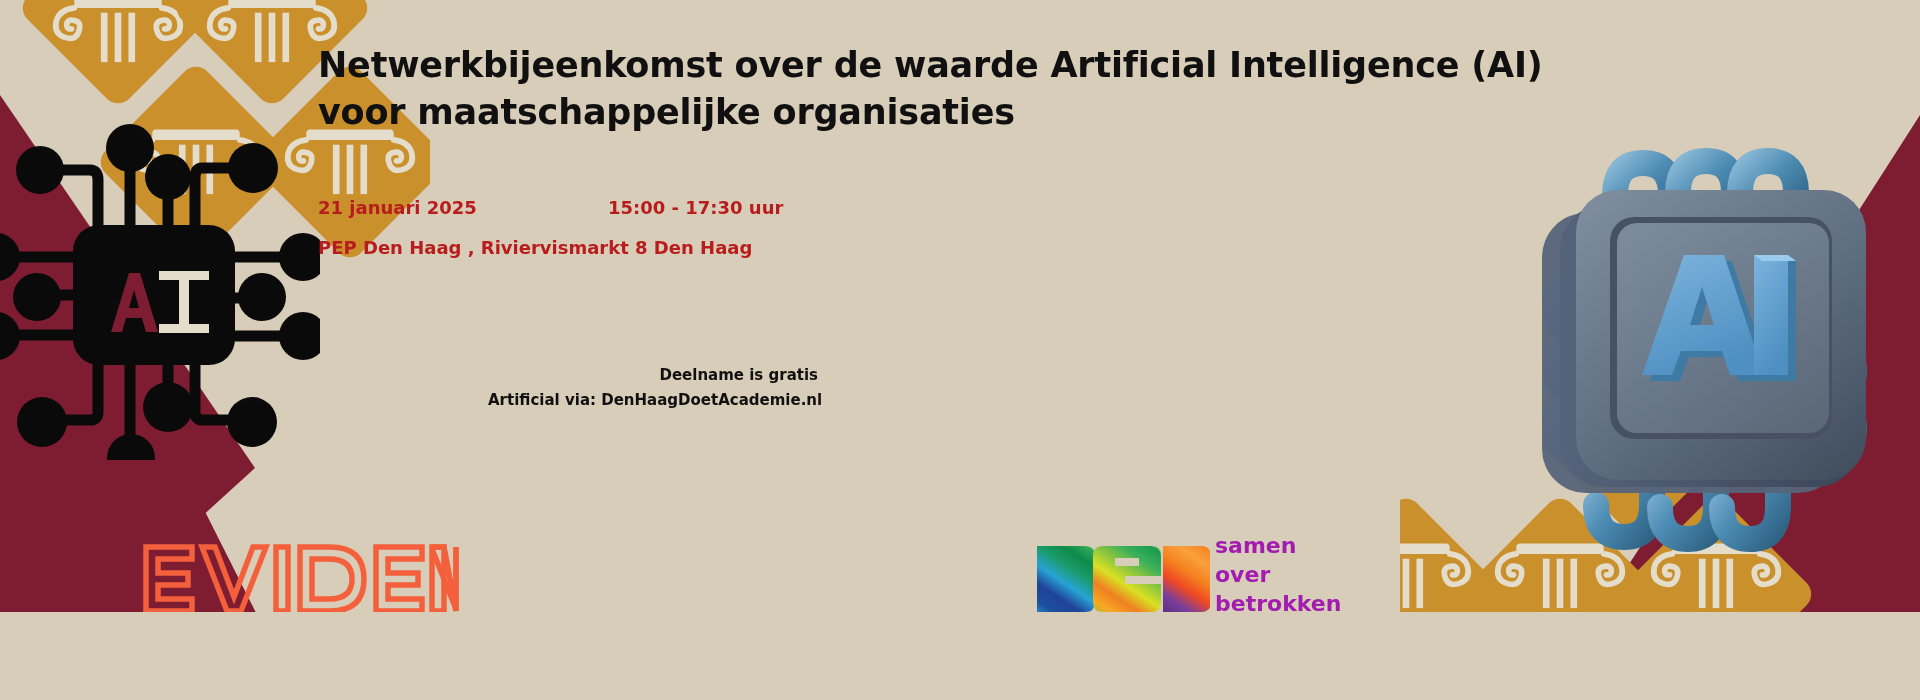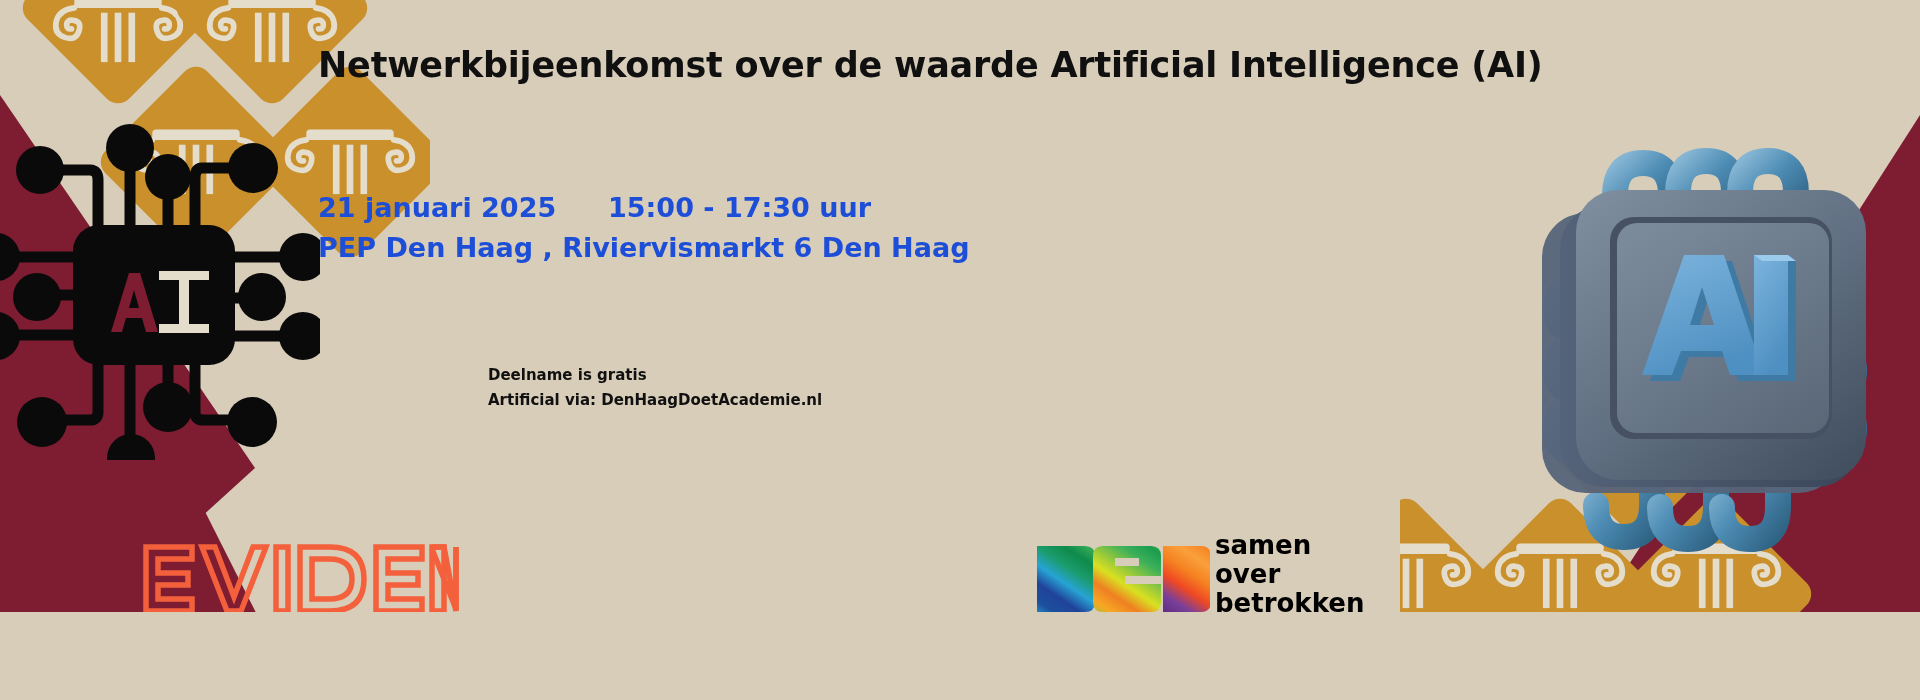--- a/index.html
+++ b/index.html
@@ -28,40 +28,40 @@
   
   #text-block{position:absolute;left:318px;top:42px;width:1100px;}
   .title{
     font-family:"DejaVu Sans","Liberation Sans",sans-serif;
     font-weight:bold;font-size:35px;line-height:47px;
     color:#111010;letter-spacing:-0.2px;white-space:nowrap;
   }
   #details{position:absolute;left:318px;top:188px;}
   .detail-row{
     font-family:"DejaVu Sans","Liberation Sans",sans-serif;
-    font-weight:bold;font-size:27px;line-height:40px;color:#1d4ed8;
+    font-weight:bold;font-size:18px;line-height:40px;color:#b91c1c;
     white-space:nowrap;
   }
   .detail-row .date{display:inline-block;width:290px;}
-  #notice{position:absolute;left:488px;top:363px;width:330px;text-align:left;}
+  #notice{position:absolute;left:488px;top:363px;width:330px;text-align:right;}
   .notice-line{
     font-family:"DejaVu Sans","Liberation Sans",sans-serif;
     font-weight:bold;font-size:15px;line-height:25px;color:#111010;
     white-space:nowrap;
   }
 
   
   #eviden-logo{position:absolute;left:140px;top:525px;width:320px;height:110px;}
 
   
   #pep-logo{position:absolute;left:1035px;top:528px;width:420px;height:110px;}
   .pep-tagline{
     position:absolute;left:180px;top:3px;
     font-family:"DejaVu Sans","Liberation Sans",sans-serif;
-    font-weight:bold;font-size:26px;line-height:29px;color:#000000;
+    font-weight:bold;font-size:22px;line-height:29px;color:#a21caf;
   }
 </style>
 </head>
 <body>
 
 <div id="banner">
 
   <svg class="layer" viewBox="0 0 1920 700" preserveAspectRatio="none">
     <rect x="0" y="0" width="1920" height="700" fill="#d8cdb9"></rect>
   </svg>
@@ -275,27 +275,28 @@
                M 210 190 L 234 190 L 222 152 Z" fill="url(#letterGrad)"></path>
 
       <rect x="282" y="126" width="34" height="120" fill="#3f7aa5"></rect>
       <rect x="274" y="120" width="34" height="120" fill="url(#letterGrad)"></rect>
       <polygon points="274,120 282,126 316,126 308,120" fill="#9acaec"></polygon>
     </g>
   </svg>
 
   <div id="text-block">
     <div class="title">Netwerkbijeenkomst  over  de waarde Artificial Intelligence (AI)</div>
+    <div class="title">voor maatschappelijke organisaties</div>
   </div>
 
   <div id="details">
     <div class="detail-row">
       <span class="date">21 januari 2025</span><span>15:00 - 17:30 uur</span>
     </div>
-    <div class="detail-row">PEP Den Haag , Riviervismarkt 6 Den Haag</div>
+    <div class="detail-row">PEP Den Haag , Riviervismarkt 8 Den Haag</div>
   </div>
 
   <div id="notice">
     <div class="notice-line">Deelname is gratis</div>
     <div class="notice-line">Artificial via: DenHaagDoetAcademie.nl</div>
   </div>
 
   <svg id="eviden-logo" viewBox="0 0 320 110">
     <g fill="none" stroke="#f4603c" stroke-width="5.5" stroke-linejoin="miter">
 

